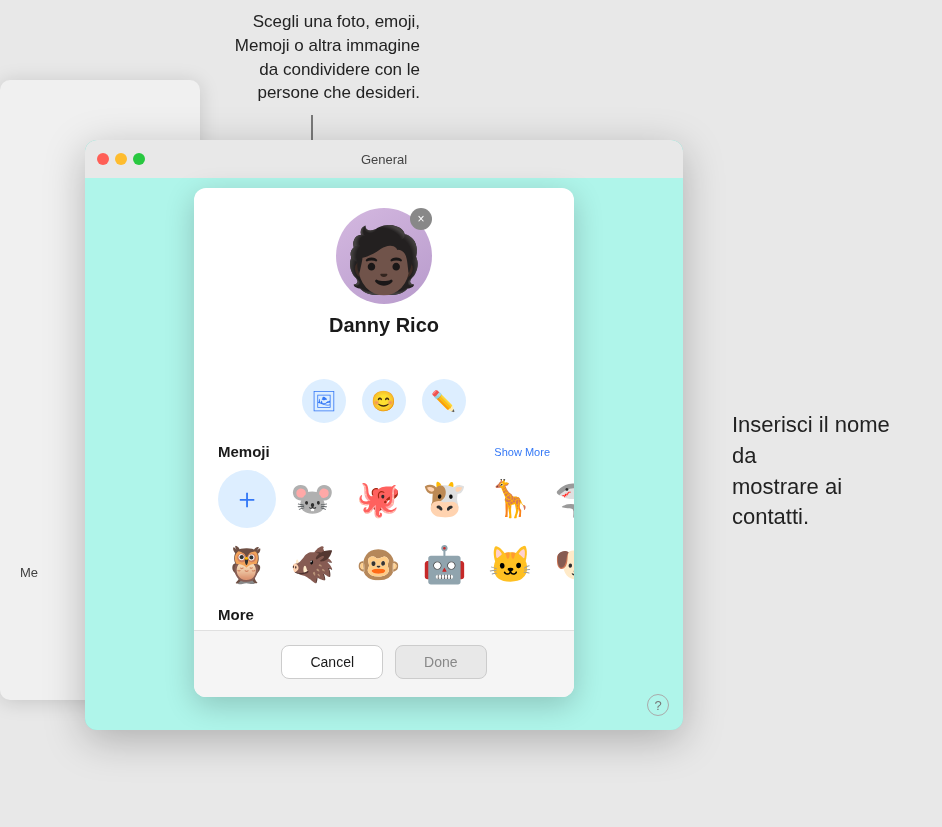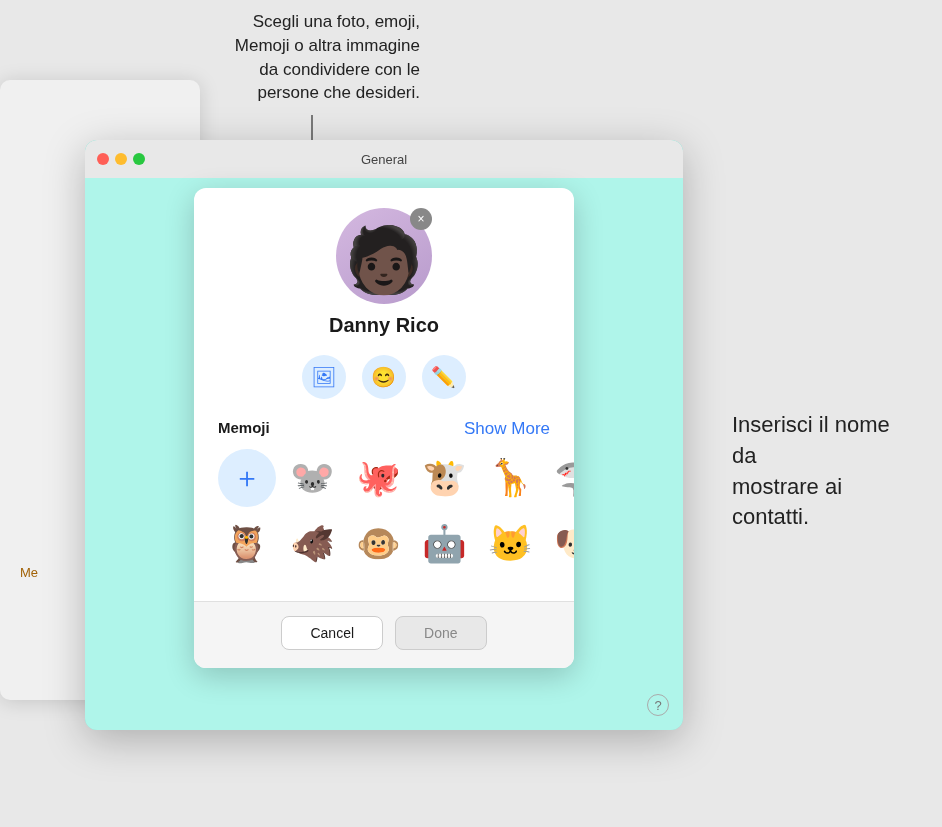--- a/index.html
+++ b/index.html
@@ -23,21 +23,21 @@
       background: #f0f0f0;
       border-radius: 10px;
       box-shadow: 0 2px 20px rgba(0,0,0,0.15);
     }
 
     .bg-window-text {
       position: absolute;
       bottom: 120px;
       left: 20px;
       font-size: 13px;
-      color: #a16207;
+      color: #404040;
       text-align: center;
     }
 
     
     .callout-text {
       position: absolute;
       top: 10px;
       left: 200px;
       width: 220px;
       font-size: 17px;
@@ -175,21 +175,21 @@
       justify-content: center;
       cursor: pointer;
       color: white;
       font-size: 12px;
     }
 
     .user-name {
       font-size: 20px;
       font-weight: 700;
       color: #1a1a1a;
-      margin-bottom: 6px;
+      margin-bottom: 30px;
     }
 
     
     .action-buttons {
       display: flex;
       gap: 16px;
       justify-content: center;
       margin-bottom: 20px;
     }
 
@@ -214,21 +214,21 @@
       margin-bottom: 10px;
     }
 
     .section-label {
       font-size: 15px;
       font-weight: 700;
       color: #1a1a1a;
     }
 
     .show-more-link {
-      font-size: 17px;
+      font-size: 11px;
       color: #3478f6;
       cursor: pointer;
       background: none;
       border: none;
     }
 
     
     .memoji-grid {
       display: grid;
       grid-template-columns: repeat(6, 1fr);
@@ -268,21 +268,21 @@
     }
 
     
     .dialog-footer {
       display: flex;
       justify-content: center;
       gap: 12px;
       padding: 14px 24px 18px;
       background: #f5f5f5;
       border-top: 1px solid #e0e0e0;
-      margin-top: 28px;
+      margin-top: 6px;
     }
 
     .btn-cancel {
       padding: 8px 28px;
       border-radius: 8px;
       border: 1px solid #ccc;
       background: white;
       font-size: 14px;
       cursor: pointer;
       color: #1a1a1a;
@@ -393,20 +393,23 @@
           <div class="memoji-item">🦒</div>
           <div class="memoji-item">🦈</div>
           <div class="memoji-item">🦉</div>
           <div class="memoji-item">🐗</div>
           <div class="memoji-item">🐵</div>
           <div class="memoji-item">🤖</div>
           <div class="memoji-item">🐱</div>
           <div class="memoji-item">🐶</div>
         </div>
 
+        <div class="more-section">
+          <span class="more-label">More</span>
+        </div>
 
       </div>
 
       <div class="dialog-footer">
         <button class="btn-cancel">Cancel</button>
         <button class="btn-done">Done</button>
       </div>
     </div>
   </div>
 

